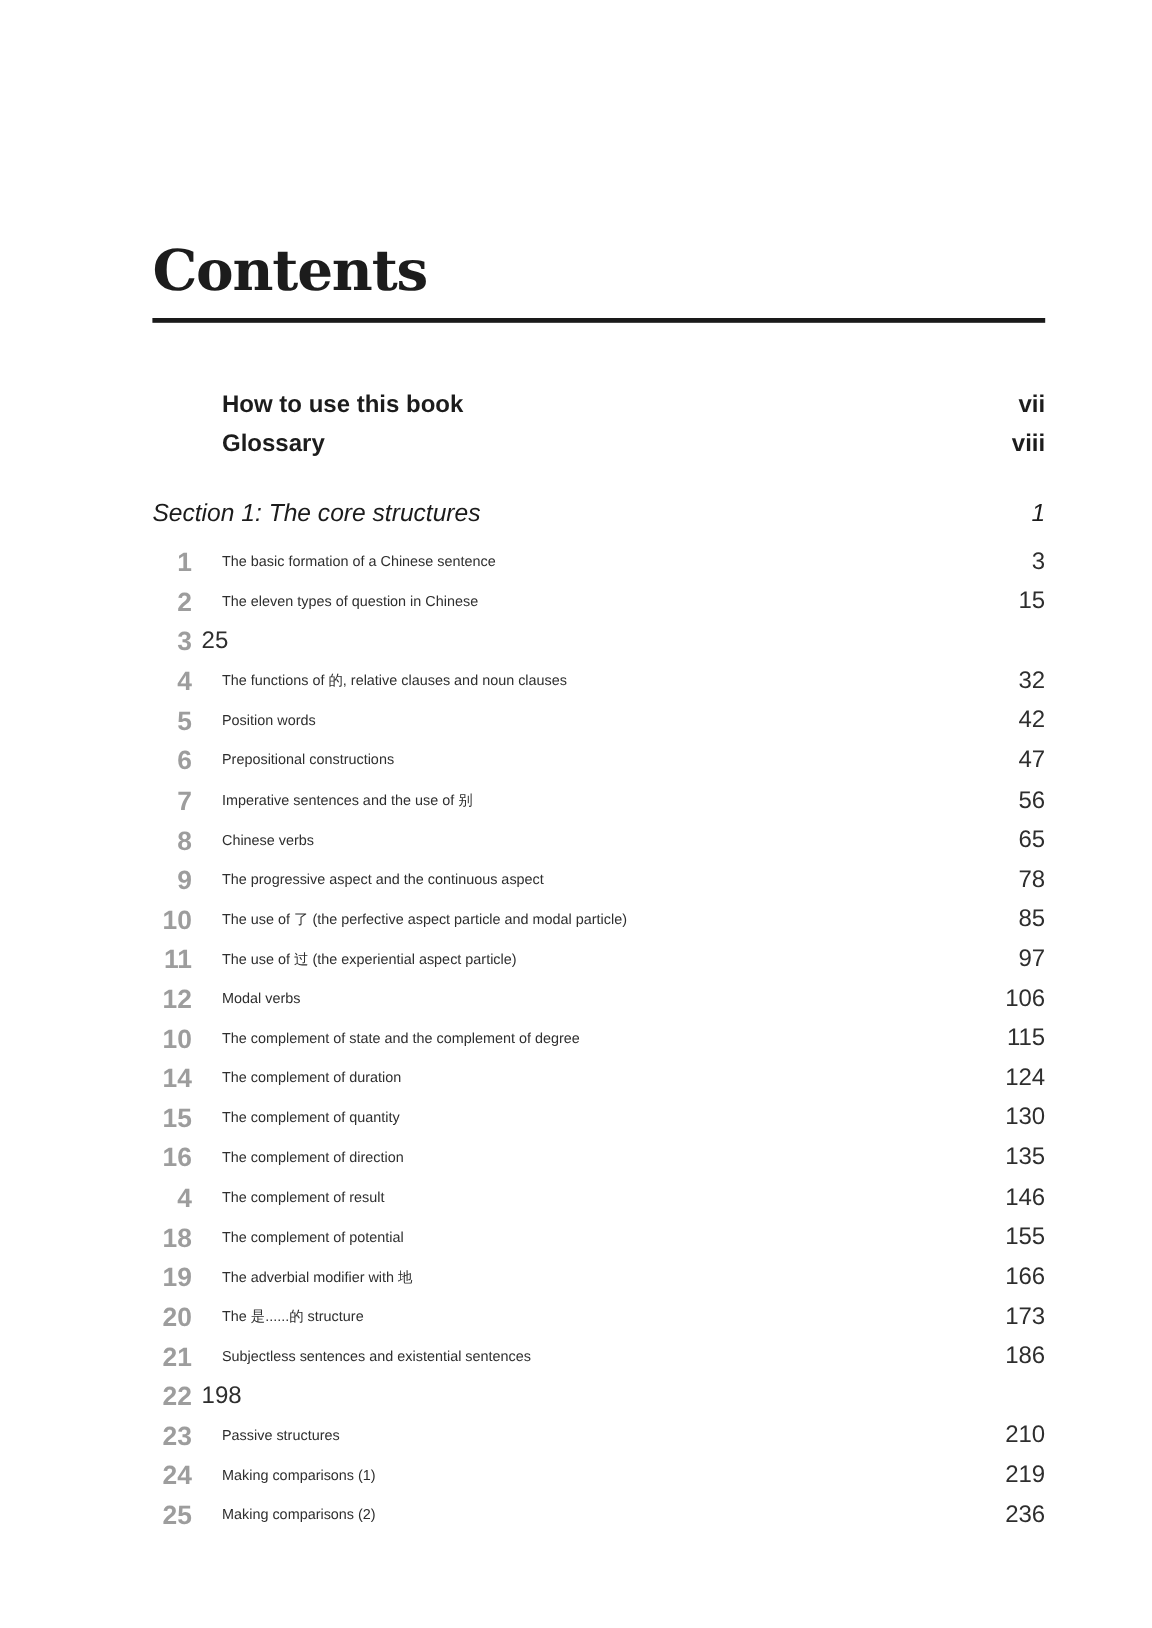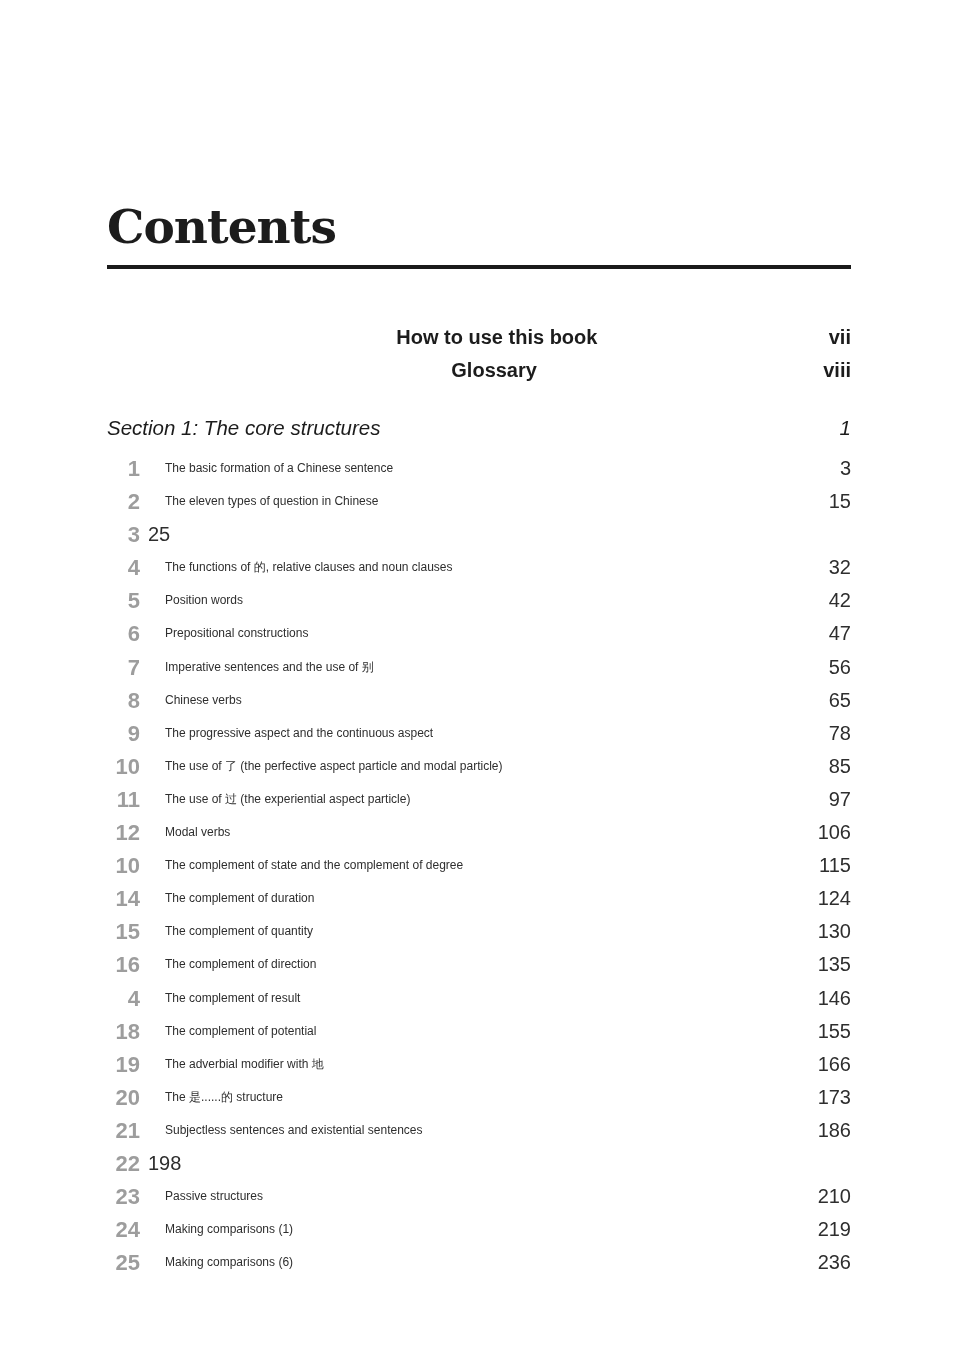--- a/index.html
+++ b/index.html
@@ -7,20 +7,21 @@
     padding: 0;
     background: #ffffff;
   }
   .page {
     position: relative;
     width: 856px;
     height: 1357px;
     background: var(--background, #ffffff);
     font-family: "Liberation Sans", sans-serif;
     overflow: hidden;
+    margin-left: 20px;
   }
   .content {
     position: absolute;
     left: 107px;
     top: 203px;
     width: 744px;
   }
   .title {
     font-family: "DejaVu Serif", serif;
     font-weight: 700;
@@ -35,21 +36,20 @@
     background: var(--rule, #1a1a1a);
     margin-bottom: 52px;
   }
   .front-row {
     display: flex;
     padding-left: 58px;
     line-height: 33px;
     font-size: 20px;
     font-weight: 700;
     color: var(--heading, #1c1c1c);
-    text-align: center;
   }
   .front-label { flex: 1; }
   .section-row {
     display: flex;
     margin-top: 24px;
     margin-bottom: 7px;
     line-height: 34px;
     font-size: 20.5px;
     font-weight: 400;
     font-style: italic;
@@ -247,19 +247,19 @@
   </div>
 
   <div class="chapter-row">
     <span class="chap-num">24</span>
     <span class="chap-title">Making comparisons (1)</span>
     <span class="chap-page">219</span>
   </div>
 
   <div class="chapter-row">
     <span class="chap-num">25</span>
-    <span class="chap-title">Making comparisons (6)</span>
+    <span class="chap-title">Making comparisons (2)</span>
     <span class="chap-page">236</span>
   </div>
 </div>
 
   </div>
 </div>
 
 </body></html>

